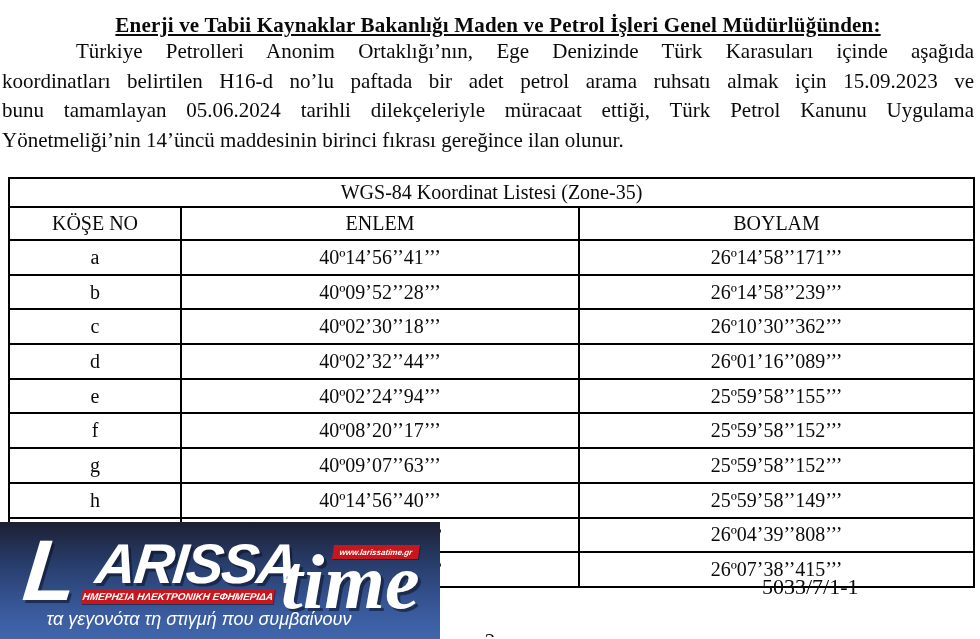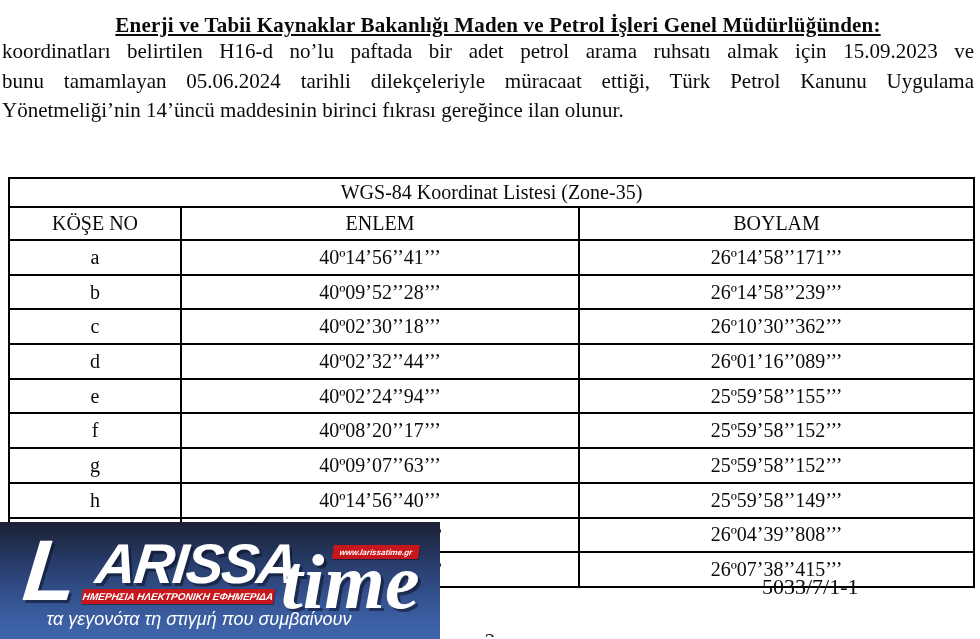--- a/index.html
+++ b/index.html
@@ -76,20 +76,21 @@
   }
 </style>
 </head>
 <body>
 
 <div class="page">
 
   <h1 class="heading">Enerji ve Tabii Kaynaklar Bakanlığı Maden ve Petrol İşleri Genel Müdürlüğünden:</h1>
 
   <div class="para">
+    <div class="pline first">Türkiye Petrolleri Anonim Ortaklığı’nın, Ege Denizinde Türk Karasuları içinde aşağıda</div>
     <div class="pline">koordinatları belirtilen H16-d no’lu paftada bir adet petrol arama ruhsatı almak için 15.09.2023 ve</div>
     <div class="pline">bunu tamamlayan 05.06.2024 tarihli dilekçeleriyle müracaat ettiği, Türk Petrol Kanunu Uygulama</div>
     <div class="pline last">Yönetmeliği’nin 14’üncü maddesinin birinci fıkrası gereğince ilan olunur.</div>
   </div>
 
   <table class="coords">
     <colgroup>
         <col style="width:172px">
         <col style="width:398px">
         <col style="width:395px">

